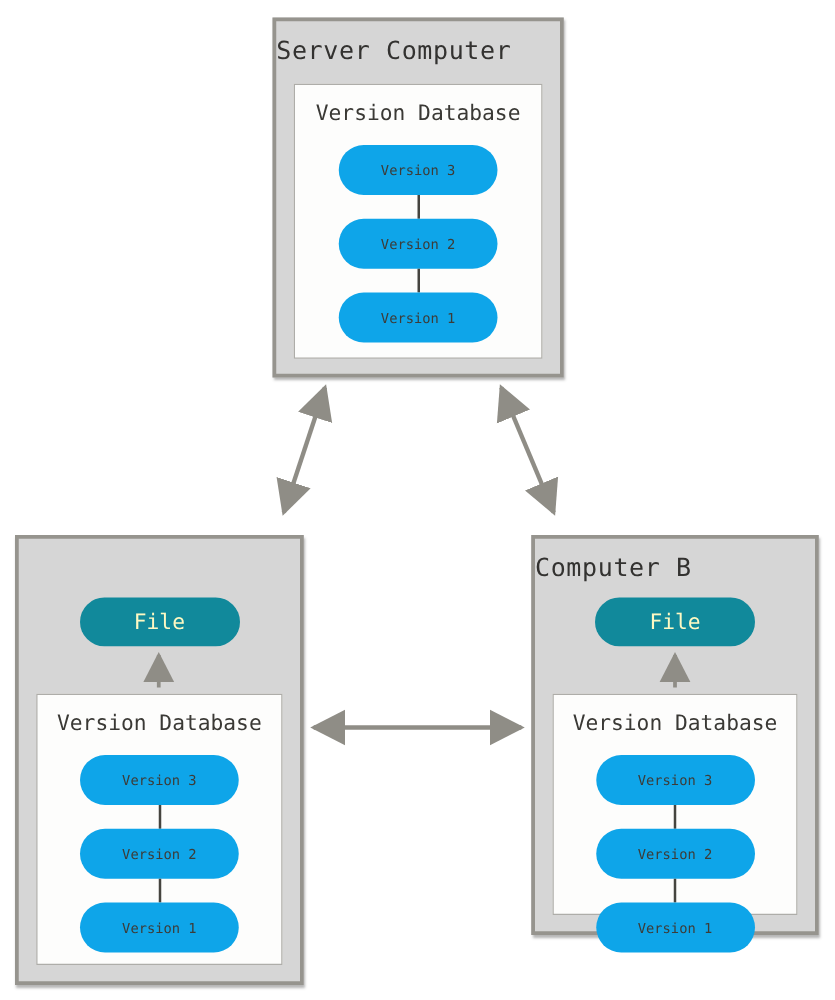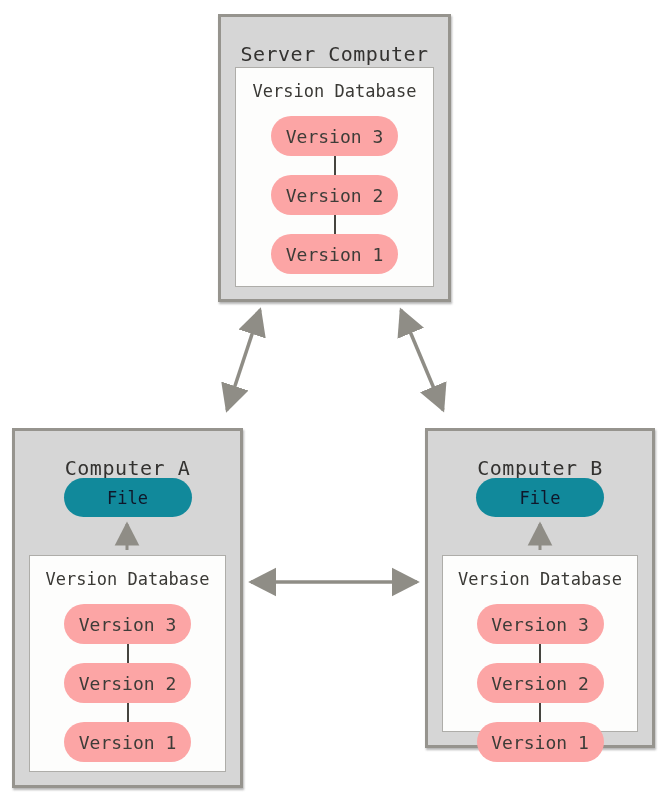--- a/index.html
+++ b/index.html
@@ -11,24 +11,23 @@
 
   
   .machine {
     position: absolute;
     background: #d6d6d6;
     border: 3px solid #96948e;
     box-shadow: 1px 2px 2px rgba(90,90,90,0.45);
     box-sizing: border-box;
   }
   .machine-title {
-    text-align: center;
     font-size: 20px;
     color: #333230;
-    padding-top: 25px;
+    padding-top: 11px;
     letter-spacing: 0.5px;
     white-space: nowrap;
   }
   #server-box   { left: 218px; top: 14px;  width: 233px; height: 288px; }
   #computer-a   { left: 12px;  top: 428px; width: 231px; height: 360px; }
   #computer-b   { left: 425px; top: 428px; width: 230px; height: 320px; }
 
   
   .db-box {
     position: absolute;
@@ -46,42 +45,42 @@
     line-height: 22px;
     margin-top: 12px;
     margin-bottom: 14px;
     color: #3a3935;
     white-space: nowrap;
   }
 
   .pill {
     width: 127px; height: 40px;
     border-radius: 20px;
-    background: #fca5a5;
+    background: #0ea5e9;
     color: #3d3c38;
-    font-size: 18px;
+    font-size: 11px;
     display: flex; align-items: center; justify-content: center;
     white-space: nowrap;
     flex: 0 0 auto;
   }
   .pill-connector {
     width: 2px; height: 19px;
     background: #45443f;
     flex: 0 0 auto;
   }
 
   
   .file-pill {
     position: absolute;
     left: 50%; transform: translateX(-50%);
     top: 47px;
     width: 128px; height: 39px;
     border-radius: 20px;
     background: #11899B;
-    color: #0f172a;
+    color: #fef9c3;
     font-size: 17px;
     display: flex; align-items: center; justify-content: center;
   }
 
   
   svg.arrows {
     position: absolute; inset: 0;
     width: 668px; height: 800px;
     pointer-events: none;
   }
@@ -106,21 +105,20 @@
       <div class="db-title">Version Database</div>
       <div class="pill">Version 3</div>
       <div class="pill-connector"></div>
       <div class="pill">Version 2</div>
       <div class="pill-connector"></div>
       <div class="pill">Version 1</div>
     </div>
   </div>
 
   <div class="machine client" id="computer-a">
-    <div class="machine-title">Computer A</div>
     <div class="file-pill">File</div>
     <div class="db-box">
       <div class="db-title">Version Database</div>
       <div class="pill">Version 3</div>
       <div class="pill-connector"></div>
       <div class="pill">Version 2</div>
       <div class="pill-connector"></div>
       <div class="pill">Version 1</div>
     </div>
   </div>

